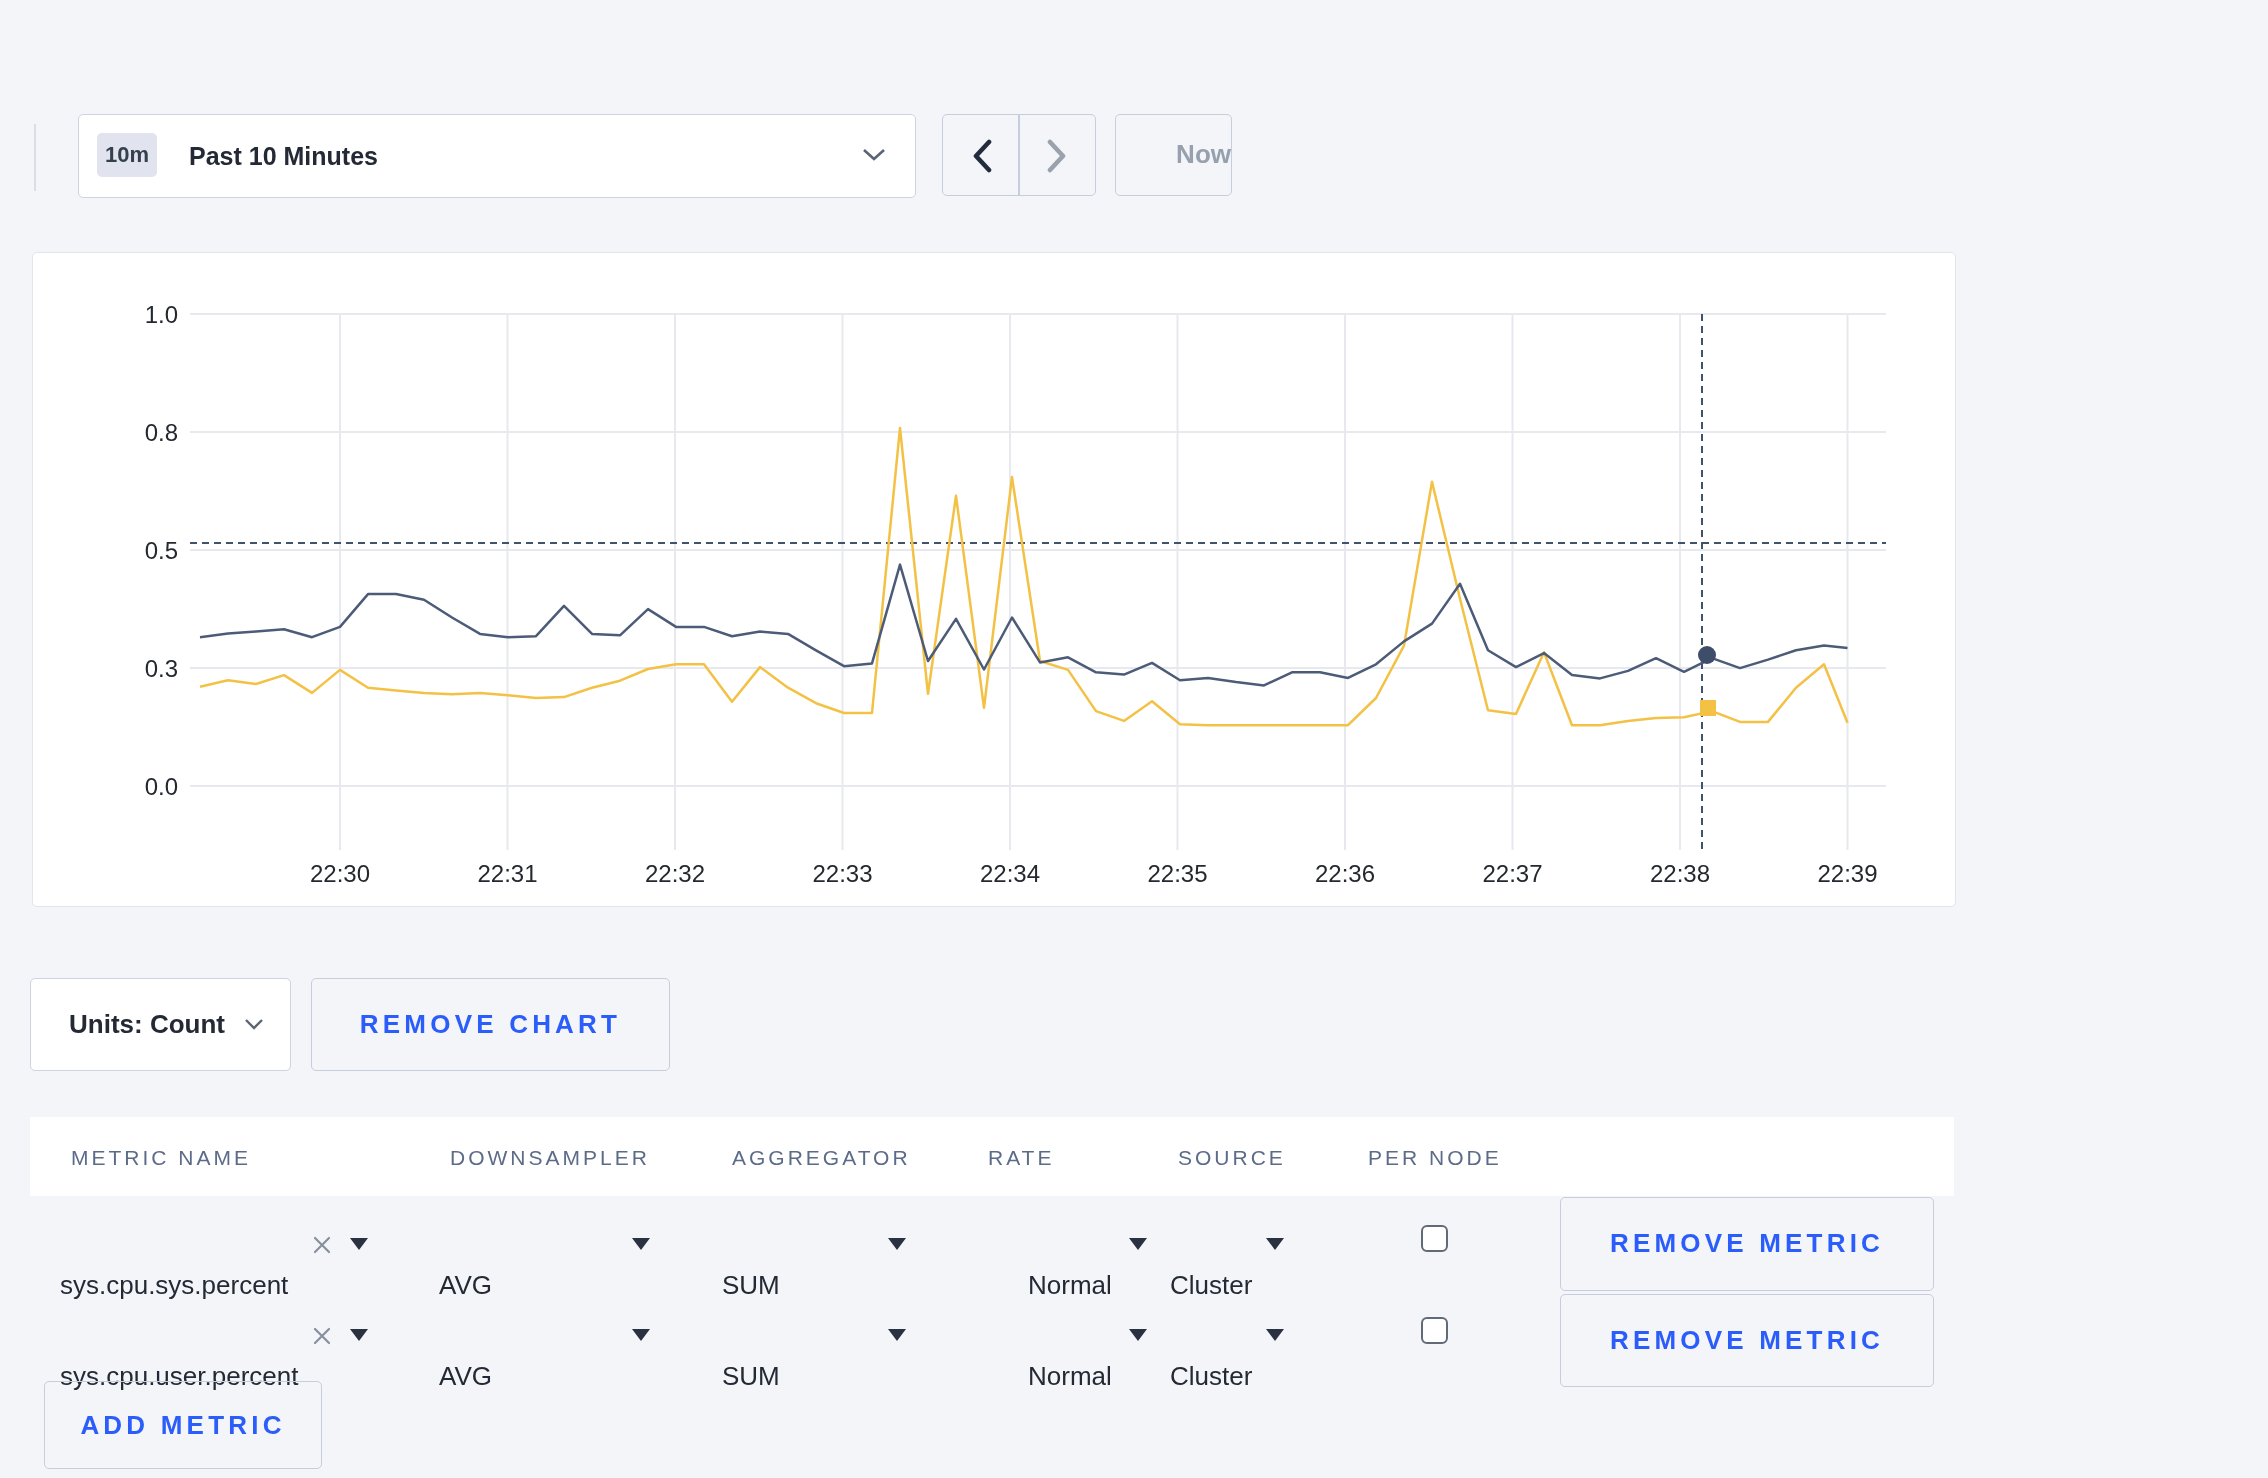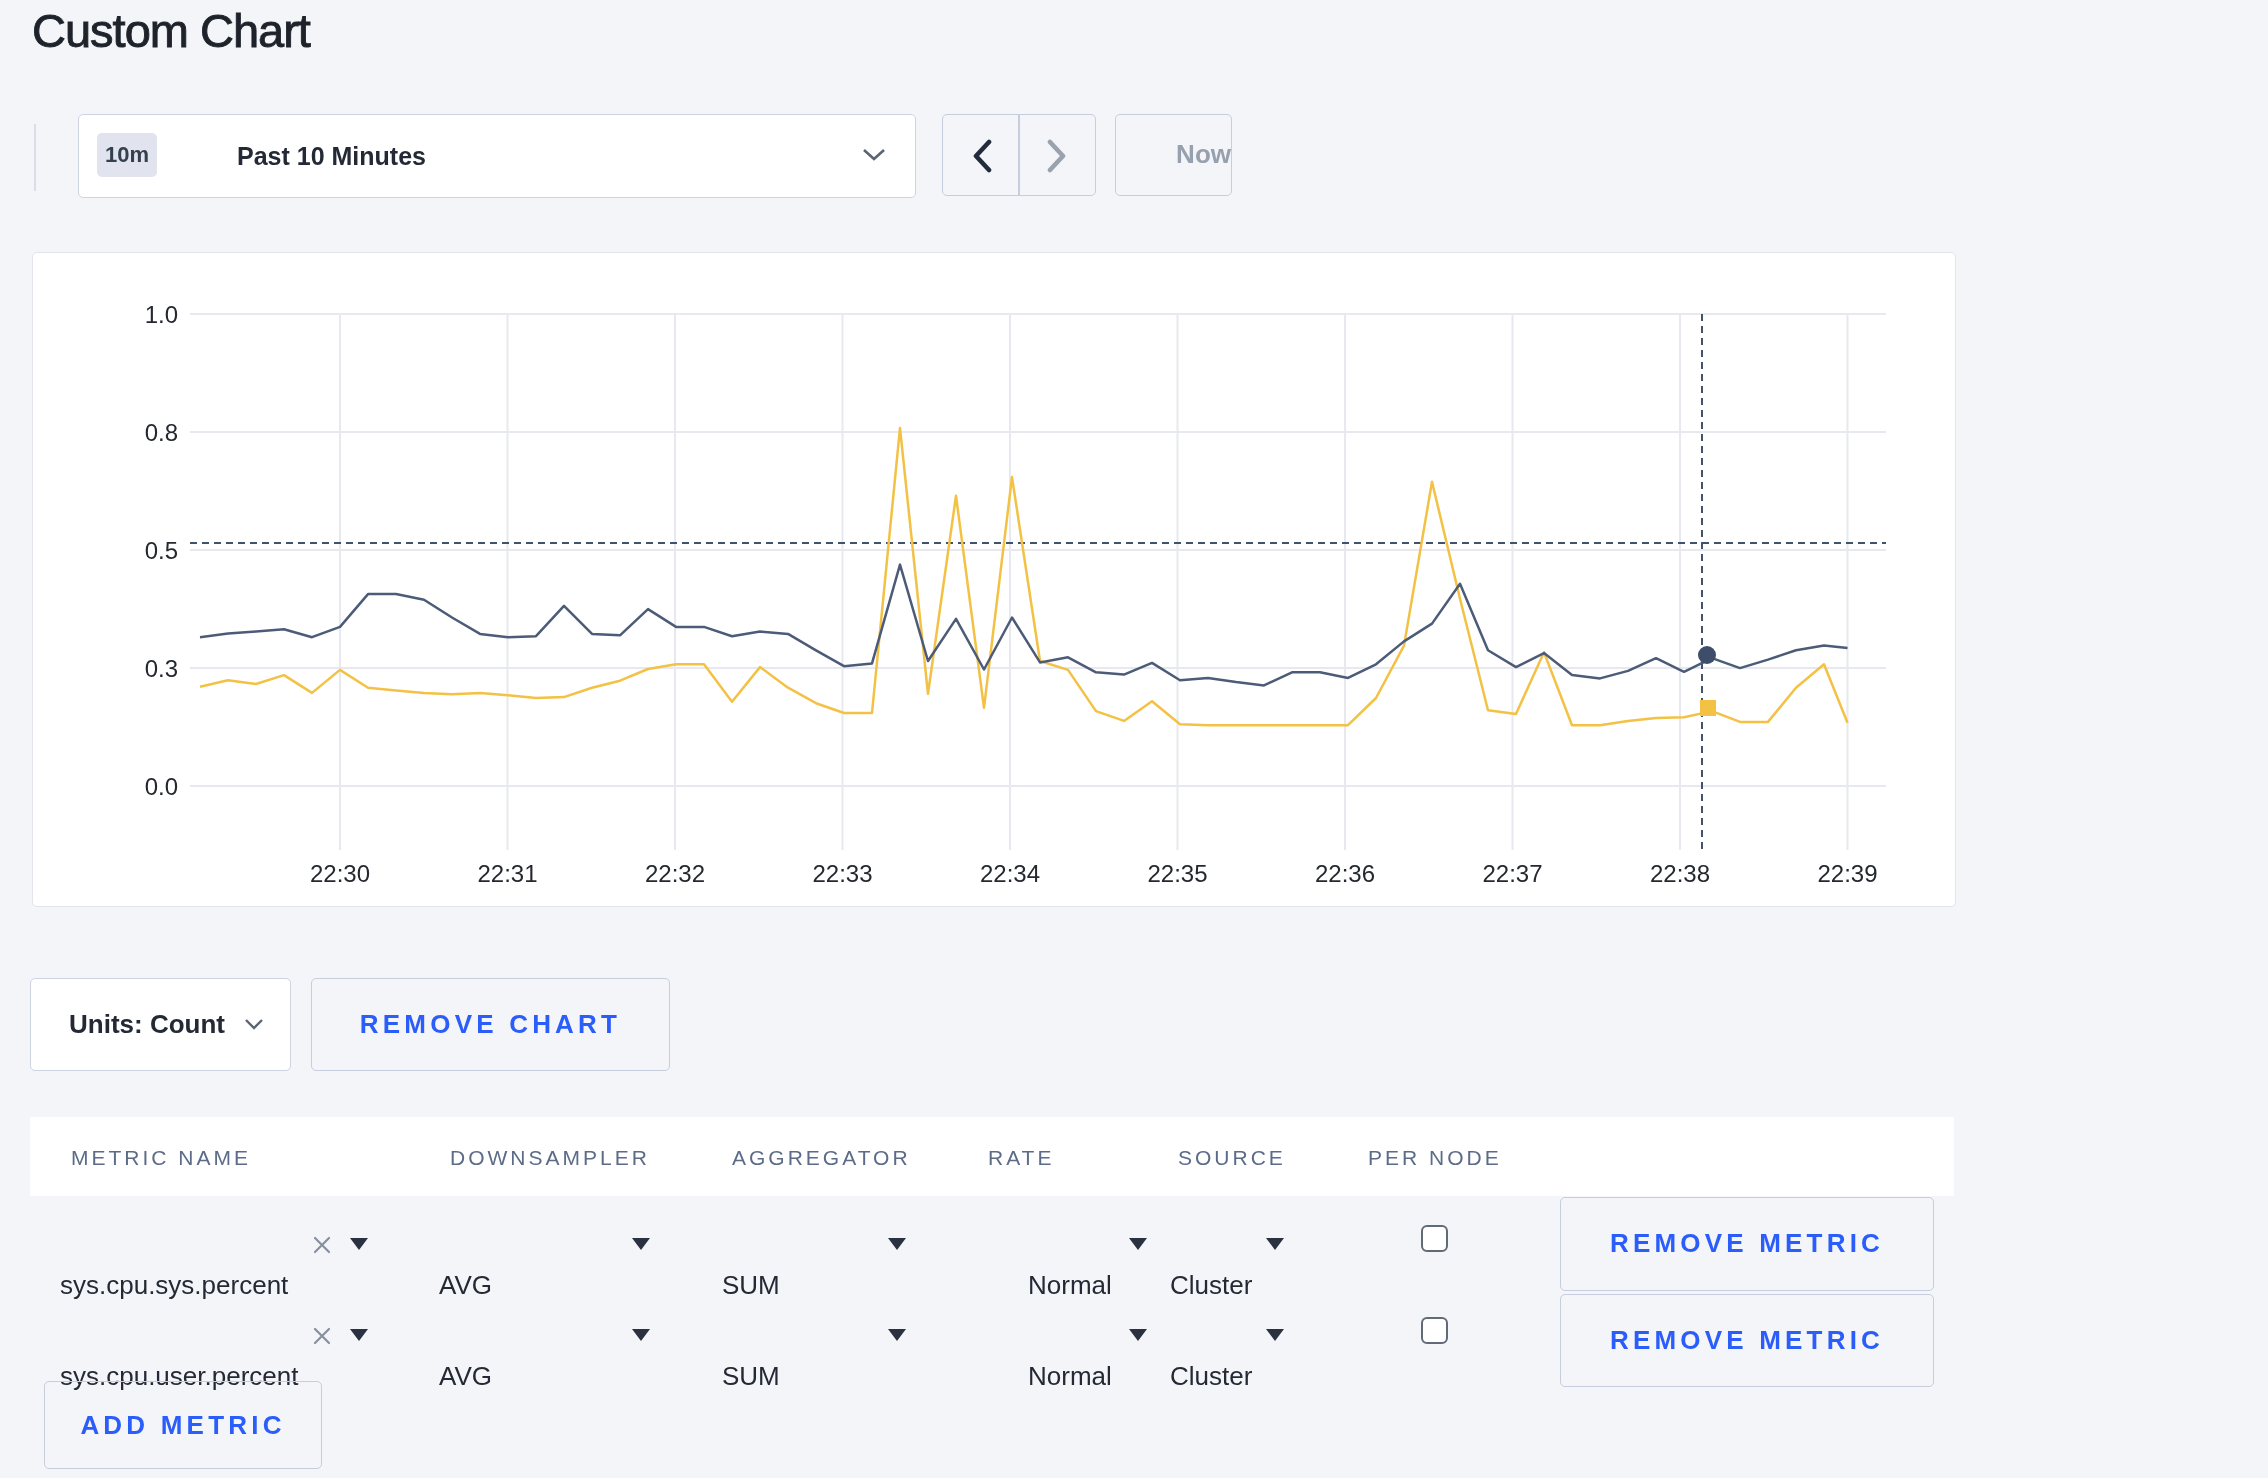--- a/index.html
+++ b/index.html
@@ -10,27 +10,26 @@
   .btn.ghost { background:transparent; border-color:#c6cddd; }
   .bluetxt { color:#2b5dfa; font-weight:bold; letter-spacing:4.2px; }
   .hdr { font-size:21px; color:#5c6b88; letter-spacing:3px; font-weight:normal; }
   .cell { position:absolute; font-size:26px; color:#242a35;margin-top:40px; }
   .caret { position:absolute; width:0; height:0; border-left:9px solid transparent; border-right:9px solid transparent; border-top:12px solid #2a3140; }
 </style>
 </head>
 <body>
 <div id="page">
 
-  <div class="abs" style="left:32px; top:6px; font-size:47px; line-height:50px; font-weight:normal; color:#1e232b; letter-spacing:-1px; -webkit-text-stroke:0.9px #1e232b;">Custom Chart</div>
 
   <div class="abs" style="left:34px; top:124px; width:2px; height:67px; background:#d9dde6;"></div>
 
   <div class="btn" style="left:78px; top:114px; width:838px; height:84px;padding-left:36px;">
     <div class="abs" style="left:18px; top:18px; width:60px; height:44px; background:#e1e4ee; border-radius:5px; text-align:center; line-height:44px; font-size:22px; font-weight:bold; color:#35404e;">10m</div>
-    <div class="abs" style="left:110px; top:0px; height:82px; line-height:82px; font-size:25px; font-weight:bold; color:#242a35;margin-left:48px;">Past 10 Minutes</div>
+    <div class="abs" style="left:110px; top:0px; height:82px; line-height:82px; font-size:25px; font-weight:bold; color:#242a35;">Past 10 Minutes</div>
     <svg class="abs" style="left:782px; top:31px;" width="26" height="18" viewBox="0 0 26 18">
         <path d="M3 4 L13 13 L23 4" fill="none" stroke="#5a6472" stroke-width="2.6"></path>
       </svg>
   </div>
 
   <div class="btn ghost" style="left:942px; top:114px; width:154px; height:82px;"></div>
   <div class="abs" style="left:1018px; top:115px; width:1.5px; height:80px; background:#c6cddd;"></div>
   <svg class="abs" style="left:971px; top:139px;" width="22" height="34" viewBox="0 0 22 34">
       <path d="M18 3 L5 17 L18 31" fill="none" stroke="#232c3d" stroke-width="4.6" stroke-linecap="round" stroke-linejoin="round"></path>
     </svg>

